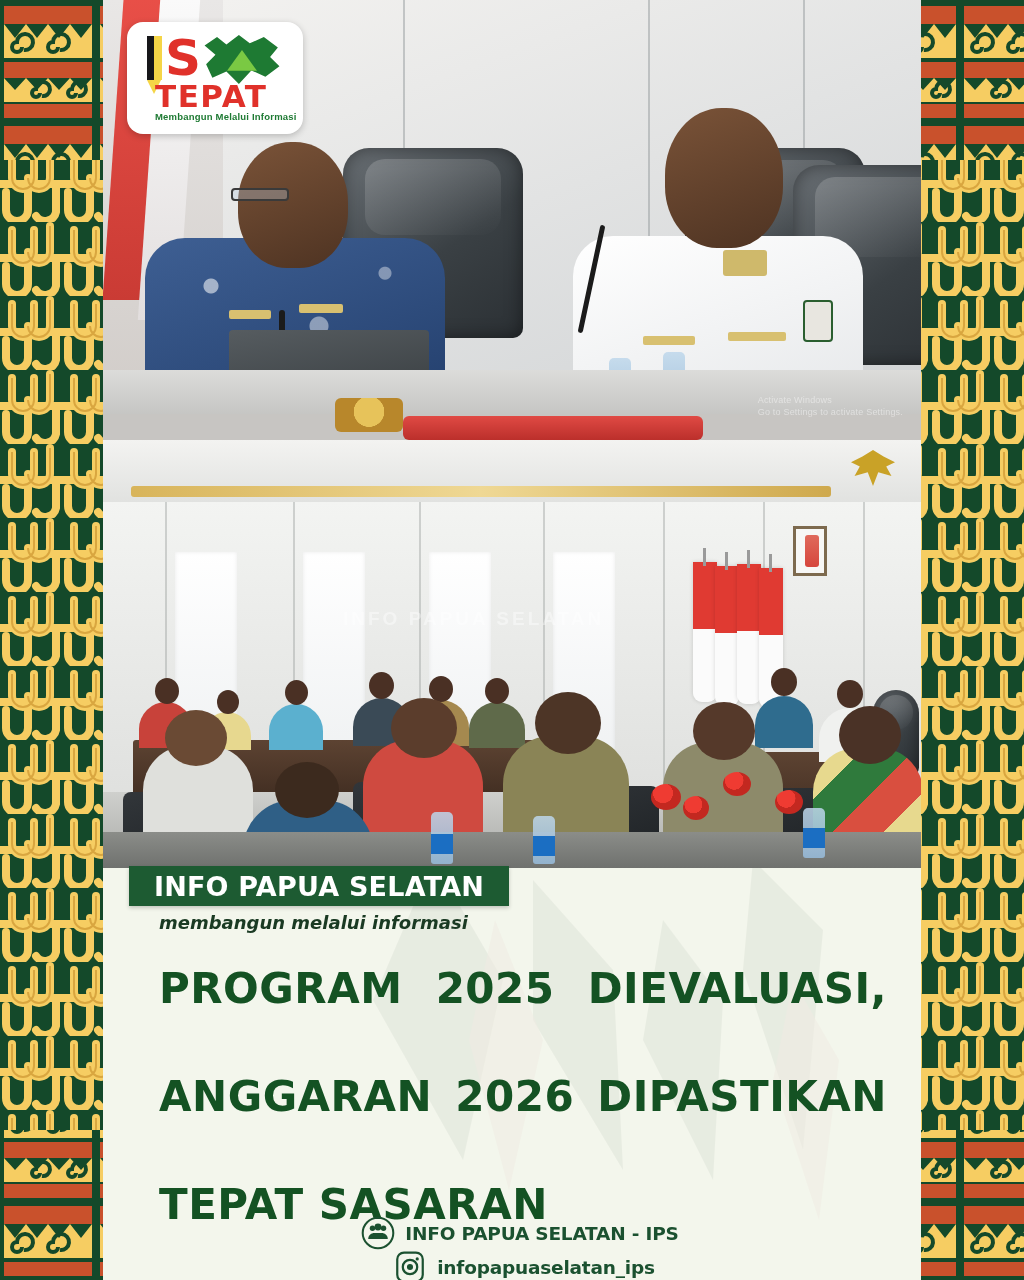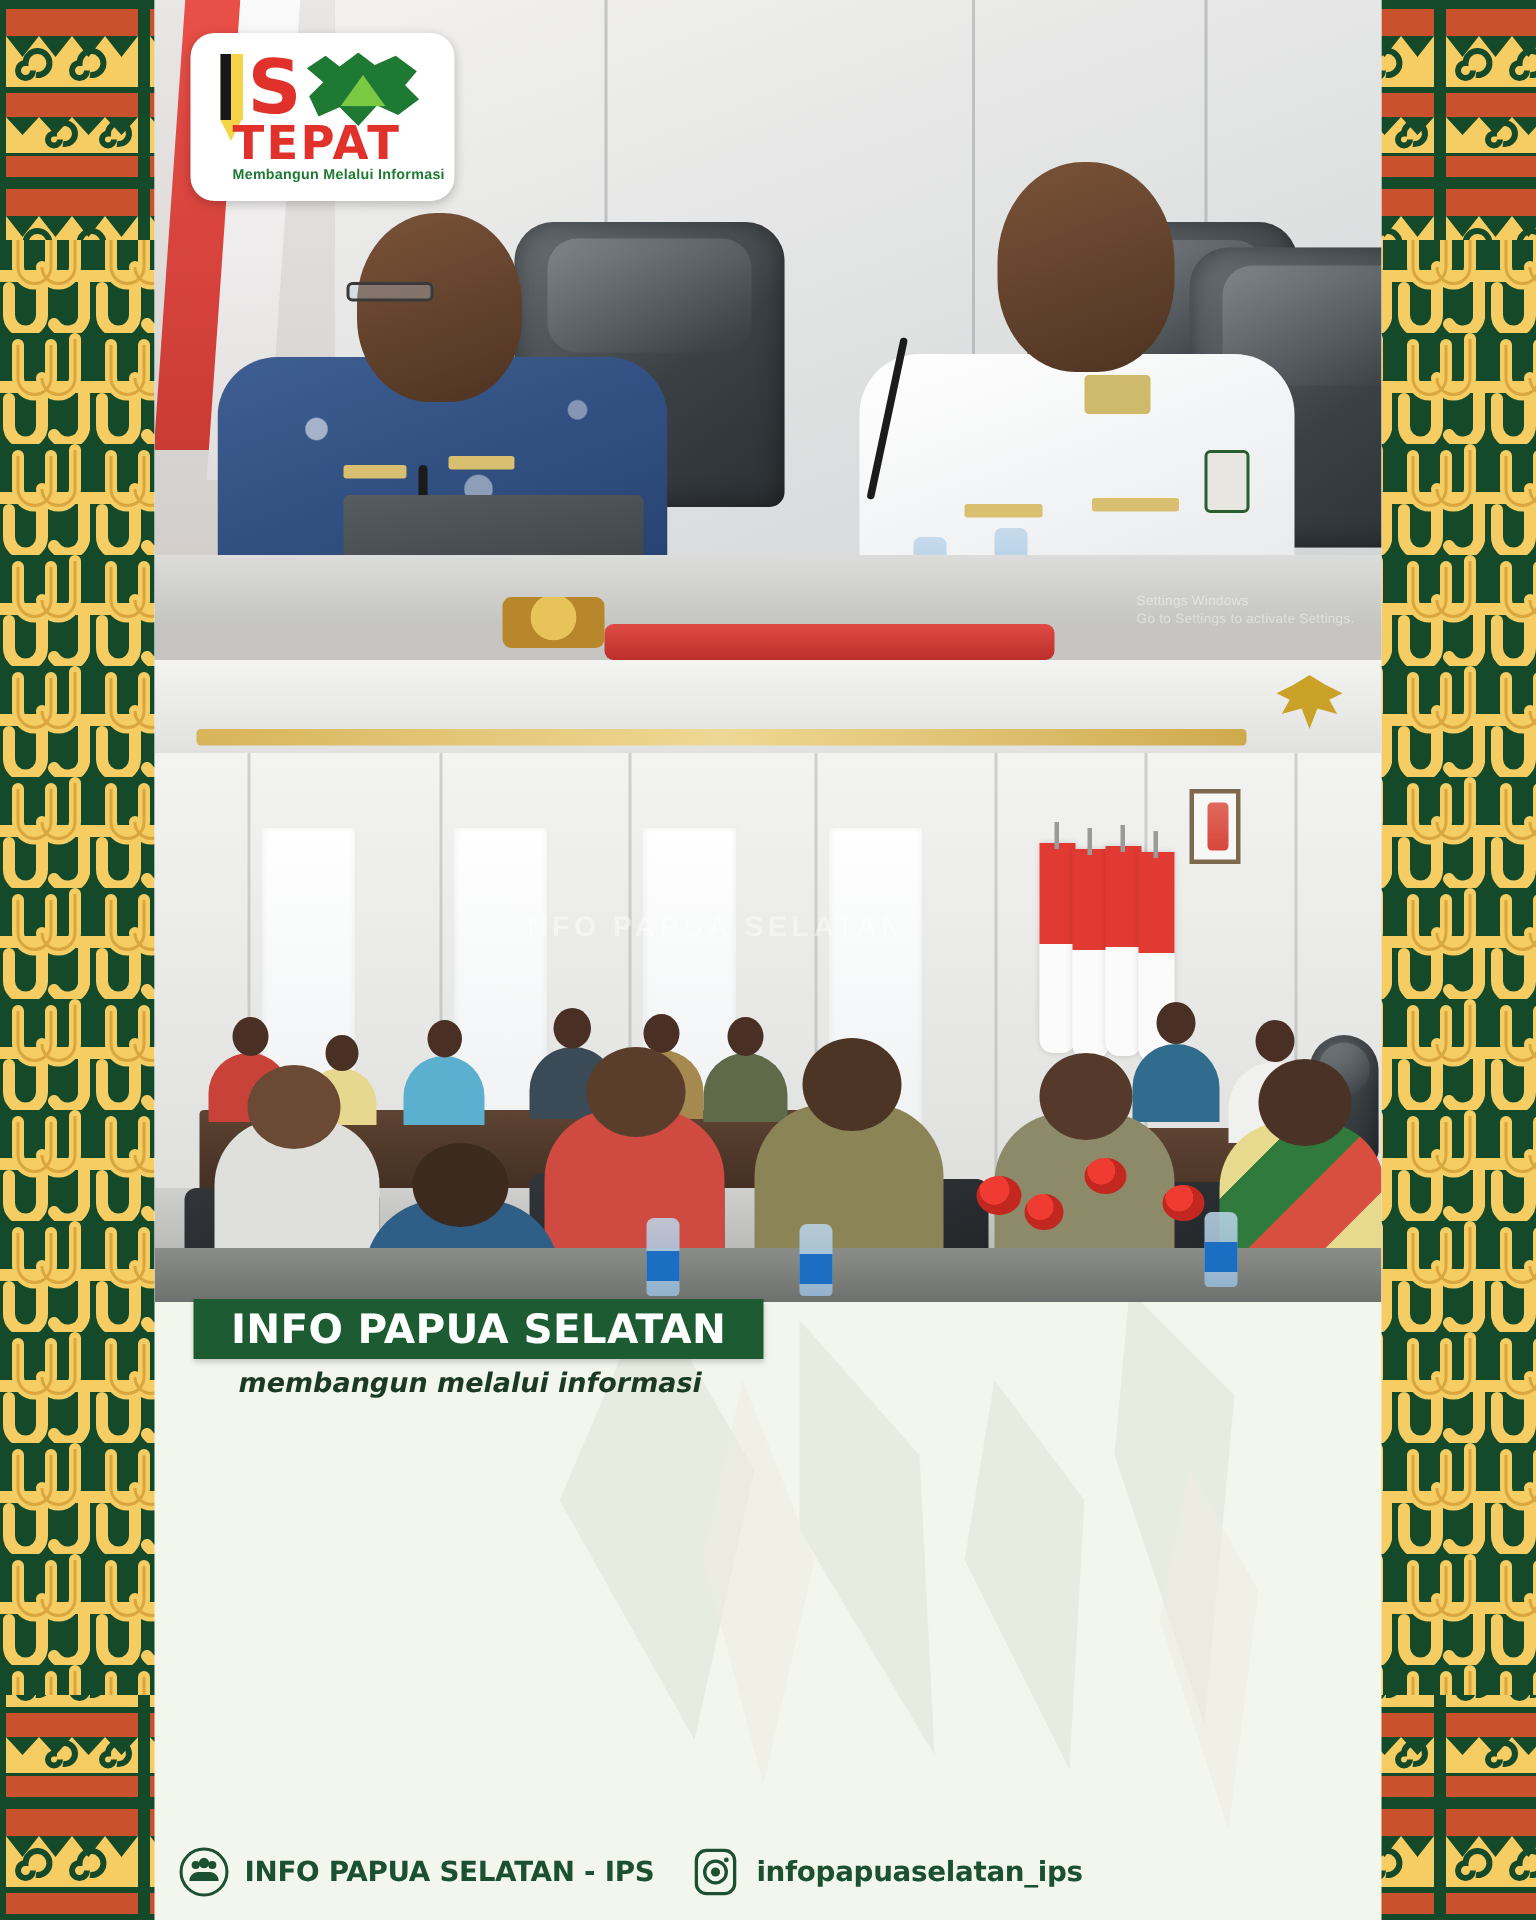--- a/index.html
+++ b/index.html
@@ -127,21 +127,21 @@
     color:#145223;
     font-size:42px; line-height:54px; font-weight:bold;
     font-family:"DejaVu Sans", sans-serif;
     letter-spacing:.5px;
   }
   .hl-line { display:block; text-align:justify; }
   .hl-line:after { content:""; display:inline-block; width:100%; }
   .hl-line.last:after { display:none; }
 
   
-  .footer { position:absolute; left:0; top:1216px; width:818px; height:64px; display:flex; align-items:center; }
+  .footer { position:absolute; left:0; top:1216px; width:818px; height:64px; display:flex; align-items:center;flex-direction:column; }
   .f-item { display:flex; align-items:center; gap:10px; }
   .f-item.a { margin-left:16px; }
   .f-item.b { margin-left:26px; }
   .f-item.c { margin-left:24px; }
   .f-label { color:#1b5130; font-size:18.5px; font-weight:bold; letter-spacing:-.2px; font-family:"DejaVu Sans", sans-serif; white-space:nowrap; }
   .f-icon { width:34px; height:34px; flex:0 0 34px; }
 </style>
 </head>
 <body>
 
@@ -254,21 +254,21 @@
       </div>
       <div class="bottleA" style="left:560px; top:352px; height:68px;">
         <div class="bottle-label" style="top:30px;"></div>
       </div>
       <div class="table"></div>
       <div class="table-front"></div>
       <div class="redcloth" style="left:300px; top:416px; width:300px; height:24px;"></div>
       <div style="position:absolute; left:232px; top:398px; width:68px; height:34px; background:radial-gradient(circle at 50% 40%, #e7c35a 0 38%, #b8872b 39% 100%); border-radius:6px;"></div>
 
       <div class="watermark-win">
-        <div>Settings Windows</div>
+        <div>Activate Windows</div>
         <div>Go to Settings to activate Settings.</div>
       </div>
     </div>
 
     <div class="logo-card">
       <div class="logo-marks">
         <div class="lg-pen"></div>
         <div class="lg-pen-dark"></div>
         <div class="lg-s">S</div>
         <div class="lg-bird"></div>
@@ -371,20 +371,25 @@
       <div class="bottleA" style="left:700px; top:368px; height:50px;">
           <div class="bottle-label" style="top:20px;"></div>
         </div>
     </div>
 
     <div class="band">
       <span class="band-text">INFO PAPUA SELATAN</span>
     </div>
     <div class="subtitle">membangun melalui informasi</div>
 
+    <div class="headline">
+      <span class="hl-line">PROGRAM 2025 DIEVALUASI,</span>
+      <span class="hl-line">ANGGARAN 2026 DIPASTIKAN</span>
+      <span class="hl-line last">TEPAT SASARAN</span>
+    </div>
 
     <div class="footer">
 
       <div class="f-item a">
         <svg class="f-icon" viewBox="0 0 40 40">
           <circle cx="20" cy="20" r="18" fill="none" stroke="#1b5130" stroke-width="2.4"></circle>
           <circle cx="13.5" cy="14.5" r="3.2" fill="#1b5130"></circle>
           <circle cx="26.5" cy="14.5" r="3.2" fill="#1b5130"></circle>
           <circle cx="20" cy="13" r="4.1" fill="#1b5130"></circle>
           <path d="M8.5 27 c0-4.6 4.2-7 6.8-7 h9.4 c2.6 0 6.8 2.4 6.8 7 z" fill="#1b5130"></path>

